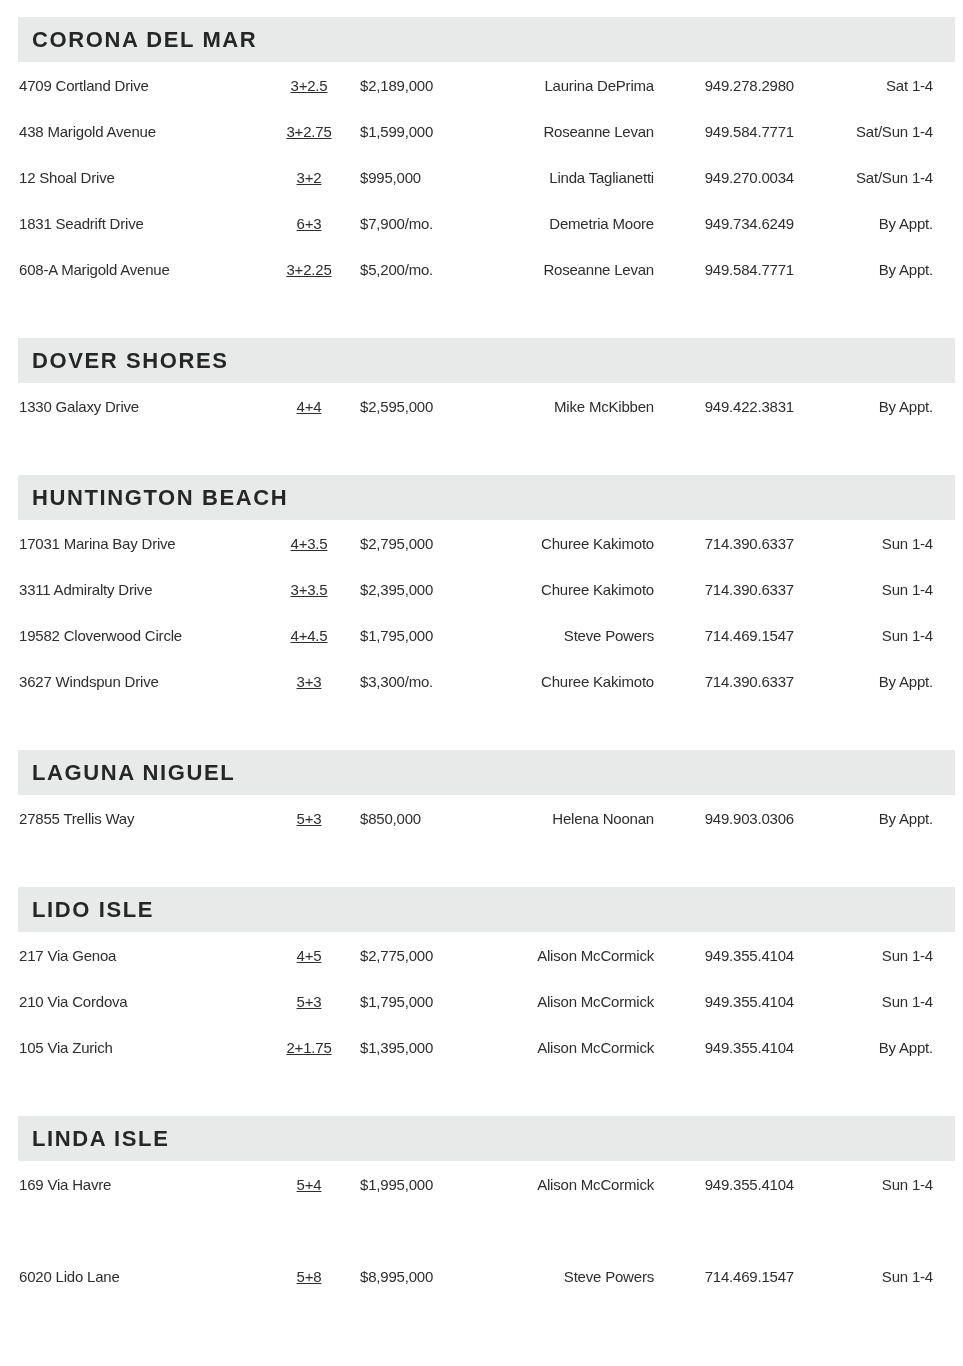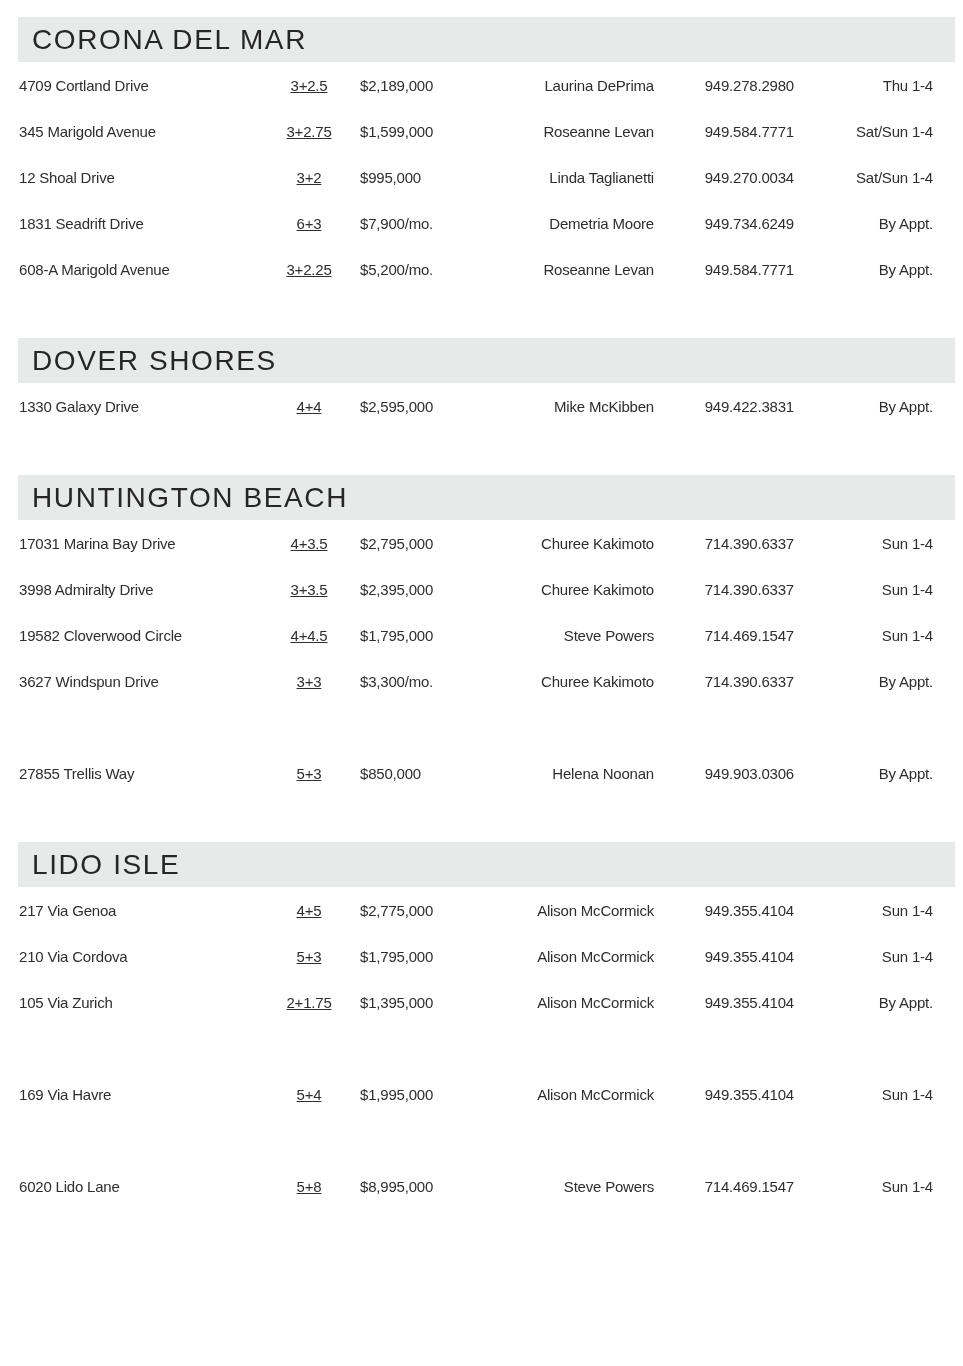--- a/index.html
+++ b/index.html
@@ -26,23 +26,23 @@
     margin-left:18px;
     margin-right:8px;
     height:45px;
     background:var(--bar-bg);
     display:flex;
     align-items:center;
     padding-left:14px;
   }
   .bar h2{
     margin:0;
-    font-size:28px;
+    font-size:22px;
     line-height:1;
-    font-weight:400;
+    font-weight:700;
     letter-spacing:1.6px;
     color:var(--header-text);
   }
   .row{
     height:46px;
     margin-left:19px;
     width:914px;
     display:grid;
     grid-template-columns:239px 102px 124px 170px 140px 139px;
     align-items:center;
@@ -66,24 +66,24 @@
     <section class="neighborhood" data-name="neighborhood-section">
       <header class="bar" data-name="section-header">
         <h2 data-name="section-title">CORONA DEL MAR</h2>
       </header>
       <div class="row" data-name="listing-row">
         <span class="c address" data-name="listing-address">4709 Cortland Drive</span>
         <span class="c beds_baths" data-name="listing-beds-baths">3+2.5</span>
         <span class="c price" data-name="listing-price">$2,189,000</span>
         <span class="c agent" data-name="listing-agent">Laurina DePrima</span>
         <span class="c phone" data-name="listing-phone">949.278.2980</span>
-        <span class="c open_time" data-name="listing-open-time">Thu 1-4</span>
-      </div>
-      <div class="row" data-name="listing-row">
-        <span class="c address" data-name="listing-address">345 Marigold Avenue</span>
+        <span class="c open_time" data-name="listing-open-time">Sat 1-4</span>
+      </div>
+      <div class="row" data-name="listing-row">
+        <span class="c address" data-name="listing-address">438 Marigold Avenue</span>
         <span class="c beds_baths" data-name="listing-beds-baths">3+2.75</span>
         <span class="c price" data-name="listing-price">$1,599,000</span>
         <span class="c agent" data-name="listing-agent">Roseanne Levan</span>
         <span class="c phone" data-name="listing-phone">949.584.7771</span>
         <span class="c open_time" data-name="listing-open-time">Sat/Sun 1-4</span>
       </div>
       <div class="row" data-name="listing-row">
         <span class="c address" data-name="listing-address">12 Shoal Drive</span>
         <span class="c beds_baths" data-name="listing-beds-baths">3+2</span>
         <span class="c price" data-name="listing-price">$995,000</span>
@@ -127,21 +127,21 @@
       </header>
       <div class="row" data-name="listing-row">
         <span class="c address" data-name="listing-address">17031 Marina Bay Drive</span>
         <span class="c beds_baths" data-name="listing-beds-baths">4+3.5</span>
         <span class="c price" data-name="listing-price">$2,795,000</span>
         <span class="c agent" data-name="listing-agent">Churee Kakimoto</span>
         <span class="c phone" data-name="listing-phone">714.390.6337</span>
         <span class="c open_time" data-name="listing-open-time">Sun 1-4</span>
       </div>
       <div class="row" data-name="listing-row">
-        <span class="c address" data-name="listing-address">3998 Admiralty Drive</span>
+        <span class="c address" data-name="listing-address">3311 Admiralty Drive</span>
         <span class="c beds_baths" data-name="listing-beds-baths">3+3.5</span>
         <span class="c price" data-name="listing-price">$2,395,000</span>
         <span class="c agent" data-name="listing-agent">Churee Kakimoto</span>
         <span class="c phone" data-name="listing-phone">714.390.6337</span>
         <span class="c open_time" data-name="listing-open-time">Sun 1-4</span>
       </div>
       <div class="row" data-name="listing-row">
         <span class="c address" data-name="listing-address">19582 Cloverwood Circle</span>
         <span class="c beds_baths" data-name="listing-beds-baths">4+4.5</span>
         <span class="c price" data-name="listing-price">$1,795,000</span>
@@ -152,20 +152,23 @@
       <div class="row" data-name="listing-row">
         <span class="c address" data-name="listing-address">3627 Windspun Drive</span>
         <span class="c beds_baths" data-name="listing-beds-baths">3+3</span>
         <span class="c price" data-name="listing-price">$3,300/mo.</span>
         <span class="c agent" data-name="listing-agent">Churee Kakimoto</span>
         <span class="c phone" data-name="listing-phone">714.390.6337</span>
         <span class="c open_time" data-name="listing-open-time">By Appt.</span>
       </div>
     </section>
     <section class="neighborhood" data-name="neighborhood-section">
+      <header class="bar" data-name="section-header">
+        <h2 data-name="section-title">LAGUNA NIGUEL</h2>
+      </header>
       <div class="row" data-name="listing-row">
         <span class="c address" data-name="listing-address">27855 Trellis Way</span>
         <span class="c beds_baths" data-name="listing-beds-baths">5+3</span>
         <span class="c price" data-name="listing-price">$850,000</span>
         <span class="c agent" data-name="listing-agent">Helena Noonan</span>
         <span class="c phone" data-name="listing-phone">949.903.0306</span>
         <span class="c open_time" data-name="listing-open-time">By Appt.</span>
       </div>
     </section>
     <section class="neighborhood" data-name="neighborhood-section">
@@ -191,20 +194,23 @@
       <div class="row" data-name="listing-row">
         <span class="c address" data-name="listing-address">105 Via Zurich</span>
         <span class="c beds_baths" data-name="listing-beds-baths">2+1.75</span>
         <span class="c price" data-name="listing-price">$1,395,000</span>
         <span class="c agent" data-name="listing-agent">Alison McCormick</span>
         <span class="c phone" data-name="listing-phone">949.355.4104</span>
         <span class="c open_time" data-name="listing-open-time">By Appt.</span>
       </div>
     </section>
     <section class="neighborhood" data-name="neighborhood-section">
+      <header class="bar" data-name="section-header">
+        <h2 data-name="section-title">LINDA ISLE</h2>
+      </header>
       <div class="row" data-name="listing-row">
         <span class="c address" data-name="listing-address">169 Via Havre</span>
         <span class="c beds_baths" data-name="listing-beds-baths">5+4</span>
         <span class="c price" data-name="listing-price">$1,995,000</span>
         <span class="c agent" data-name="listing-agent">Alison McCormick</span>
         <span class="c phone" data-name="listing-phone">949.355.4104</span>
         <span class="c open_time" data-name="listing-open-time">Sun 1-4</span>
       </div>
     </section>
     <section class="neighborhood" data-name="neighborhood-section">

